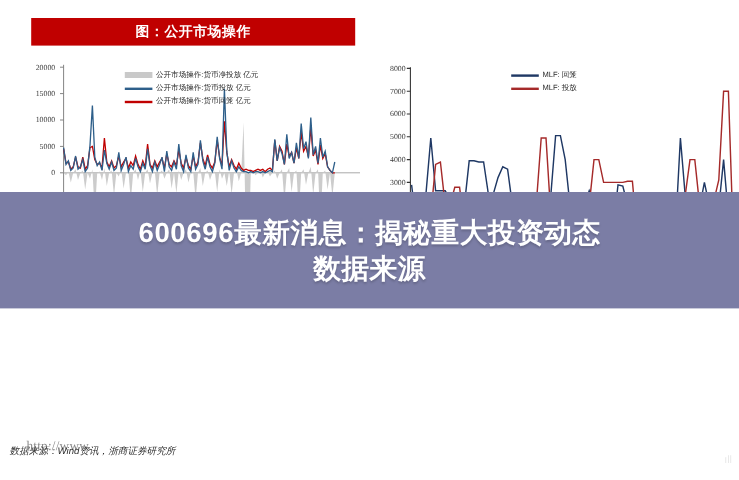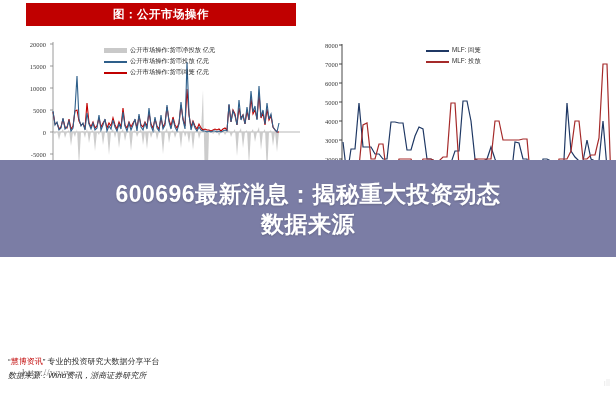--- a/index.html
+++ b/index.html
@@ -5,21 +5,21 @@
   html,body{margin:0;padding:0;}
   body{
     width:616px;height:400px;
     background:#ffffff;
     font-family:"Liberation Sans","DejaVu Sans",sans-serif;
     overflow:hidden;position:relative;
   }
   .page{position:absolute;inset:0;background:#fff;}
 
   
-  .panels{position:absolute;left:0;top:0;width:560px;height:215px;}
+  .panels{position:absolute;left:0;top:12px;width:560px;height:215px;}
   .panel{position:absolute;top:0;width:308px;height:215px;}
   .panel.left{left:0;}
   .panel.right{left:308px;}
 
   .title-bar{
     position:absolute;top:3px;height:23px;
     background:#C00000;color:#fff;
     display:flex;align-items:center;justify-content:center;
     font-size:11.5px;font-weight:bold;letter-spacing:.5px;
   }
@@ -199,22 +199,18 @@
       </div>
     </div>
   </div>
 
   <div class="overlay">
     <div class="overlay-line">600696最新消息：揭秘重大投资动态</div>
     <div class="overlay-line">数据来源</div>
   </div>
 
   <div class="footer">
-    <div class="wm-line wm-line1">
-      <span class="wm-quote">“</span><span class="wm-brand">慧博资讯</span><span class="wm-quote">”</span>
-      <span>专业的投资研究大数据分享平台</span>
-    </div>
     <div class="wm-line wm-line2">数据来源：Wind资讯，浙商证券研究所</div>
     <div class="wm-ghost">http://www.</div>
     <div class="wm-corner">ıll</div>
   </div>
 
 </div>
 
 </body></html>

